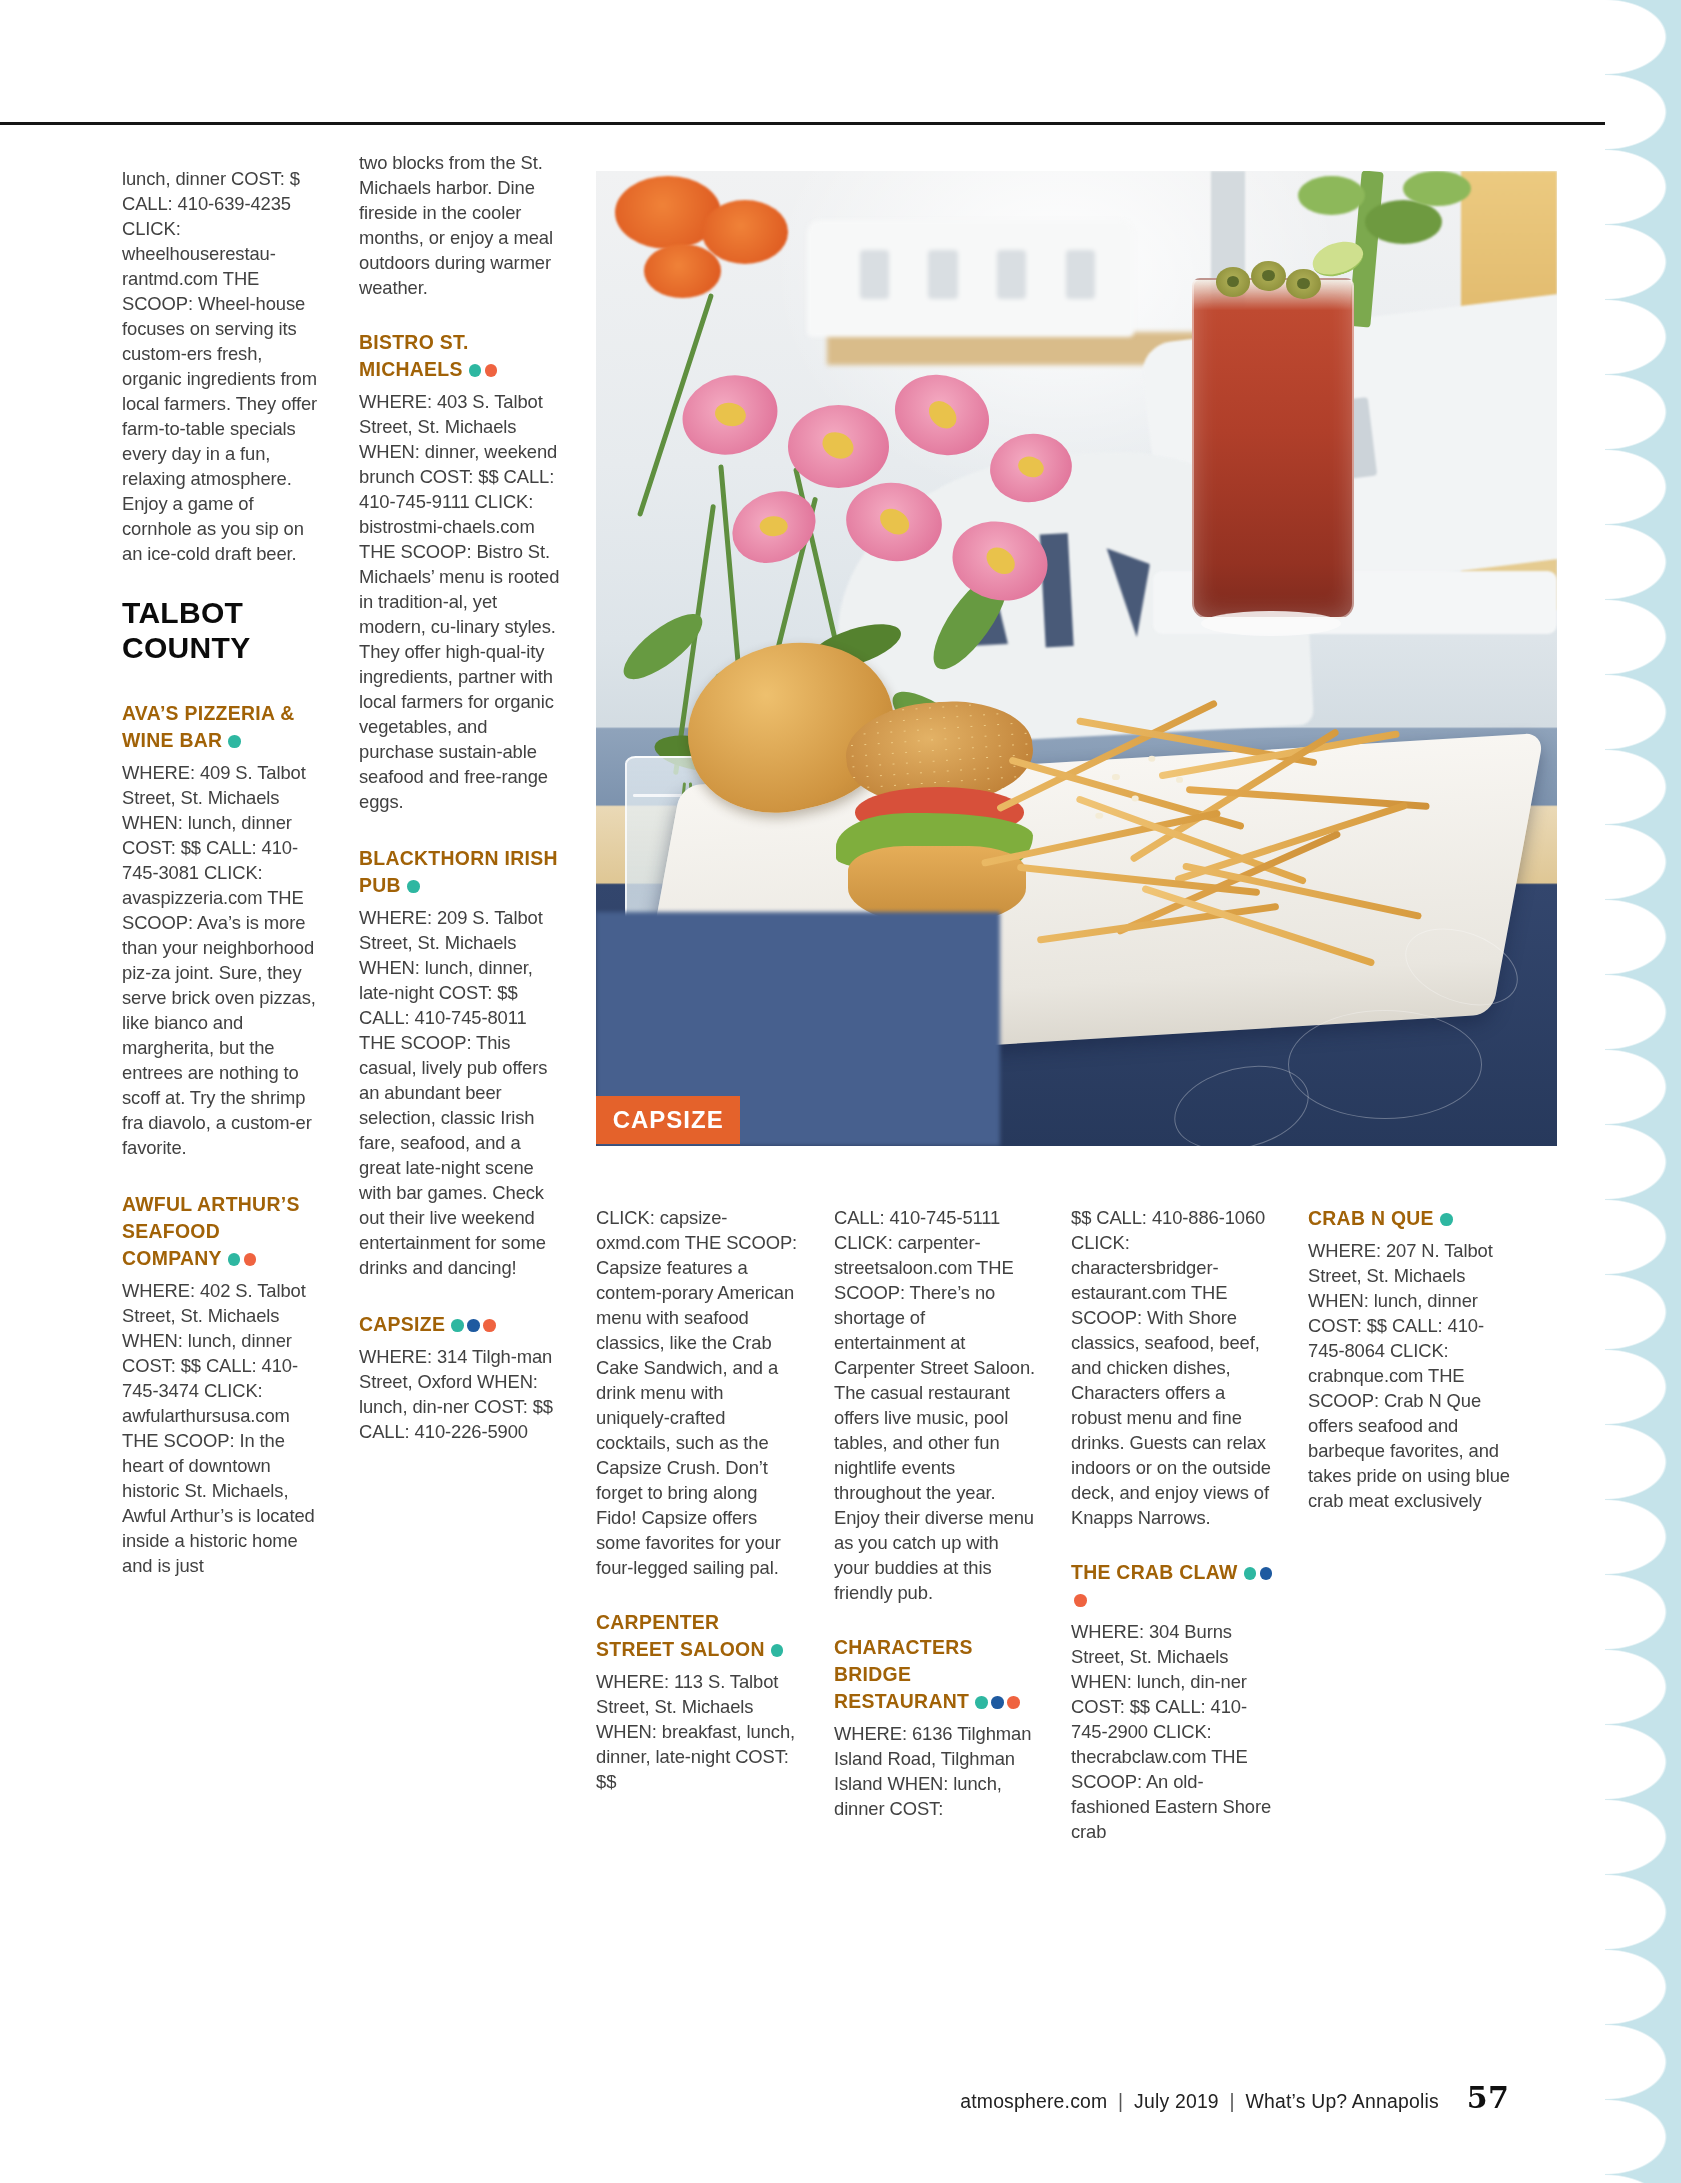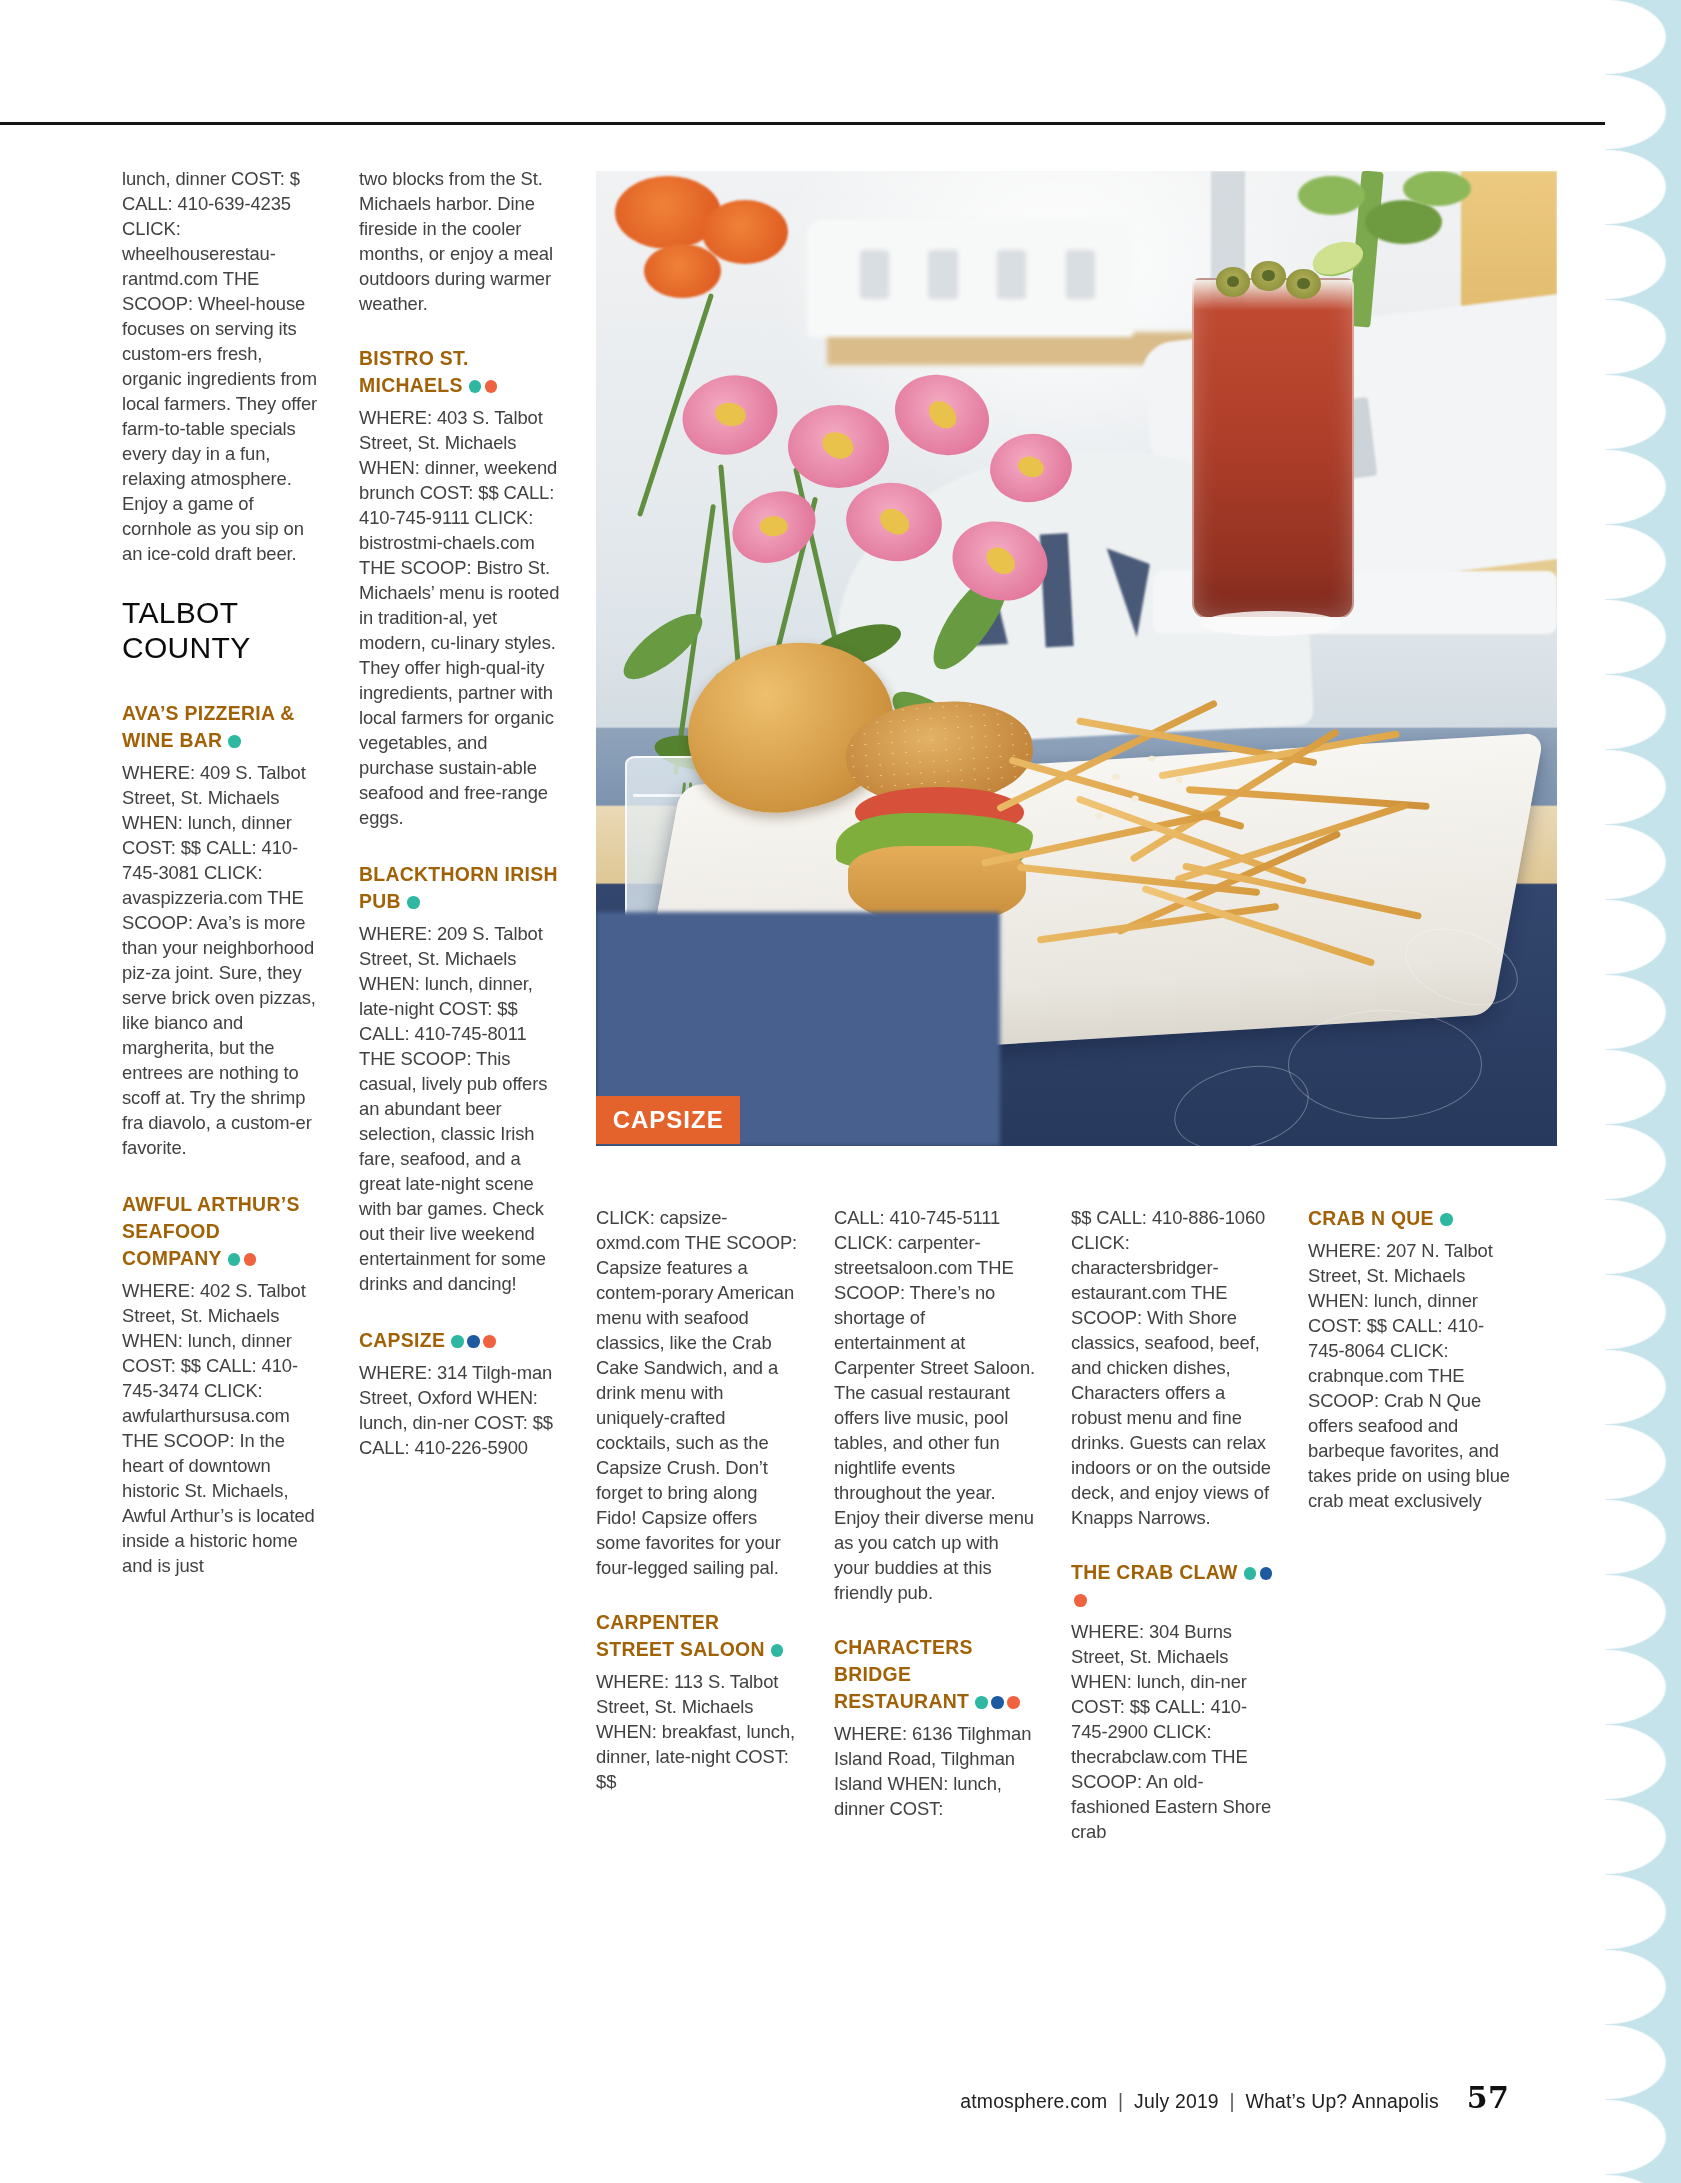--- a/index.html
+++ b/index.html
@@ -12,28 +12,28 @@
   .top-rule{position:absolute;left:0;top:122px;width:1608px;height:2.7px;background:var(--rule-color,#151515);}
   .scallop-strip{
     position:absolute;right:0;top:0;width:76px;height:2183px;
     background-color:var(--scallop-blue,#C5E3EA);
     background-image:radial-gradient(62px 38px at 0px 37px,#ffffff 96%,rgba(255,255,255,0) 100%);
     background-size:76px 75px;background-repeat:repeat-y;
   }
   
   .col{position:absolute;width:202px;font-size:18.4px;line-height:25px;color:#414141;letter-spacing:-0.1px;}
   .col-1{left:122px;top:166px;}
-  .col-2{left:359px;top:166px;}
+  .col-2{left:359px;top:150px;}
   .col-3{left:596px;top:1205px;}
   .col-4{left:834px;top:1205px;}
   .col-5{left:1071px;top:1205px;}
   .col-6{left:1308px;top:1205px;}
   .cont{margin:0 0 29.4px 0;}
   .section-header{
-    font-weight:400;font-size:30px;line-height:35px;color:#0b0b0b;
+    font-weight:700;font-size:30px;line-height:35px;color:#0b0b0b;
     letter-spacing:0.3px;margin:6.7px 0 35px 0;
   }
   .listing{margin:0 0 31px 0;}
   .listing-name{font-weight:800;font-size:19.4px;line-height:27px;color:#a16207;letter-spacing:0.3px;}
   .listing-body{margin-top:6px;}
   .dot{display:inline-block;width:12.7px;height:12.7px;border-radius:50%;margin-left:6px;vertical-align:-0.7px;}
   .dot + .dot{margin-left:3.3px;}
   
   .photo{
     position:absolute;left:596px;top:171px;width:961px;height:975px;overflow:hidden;

